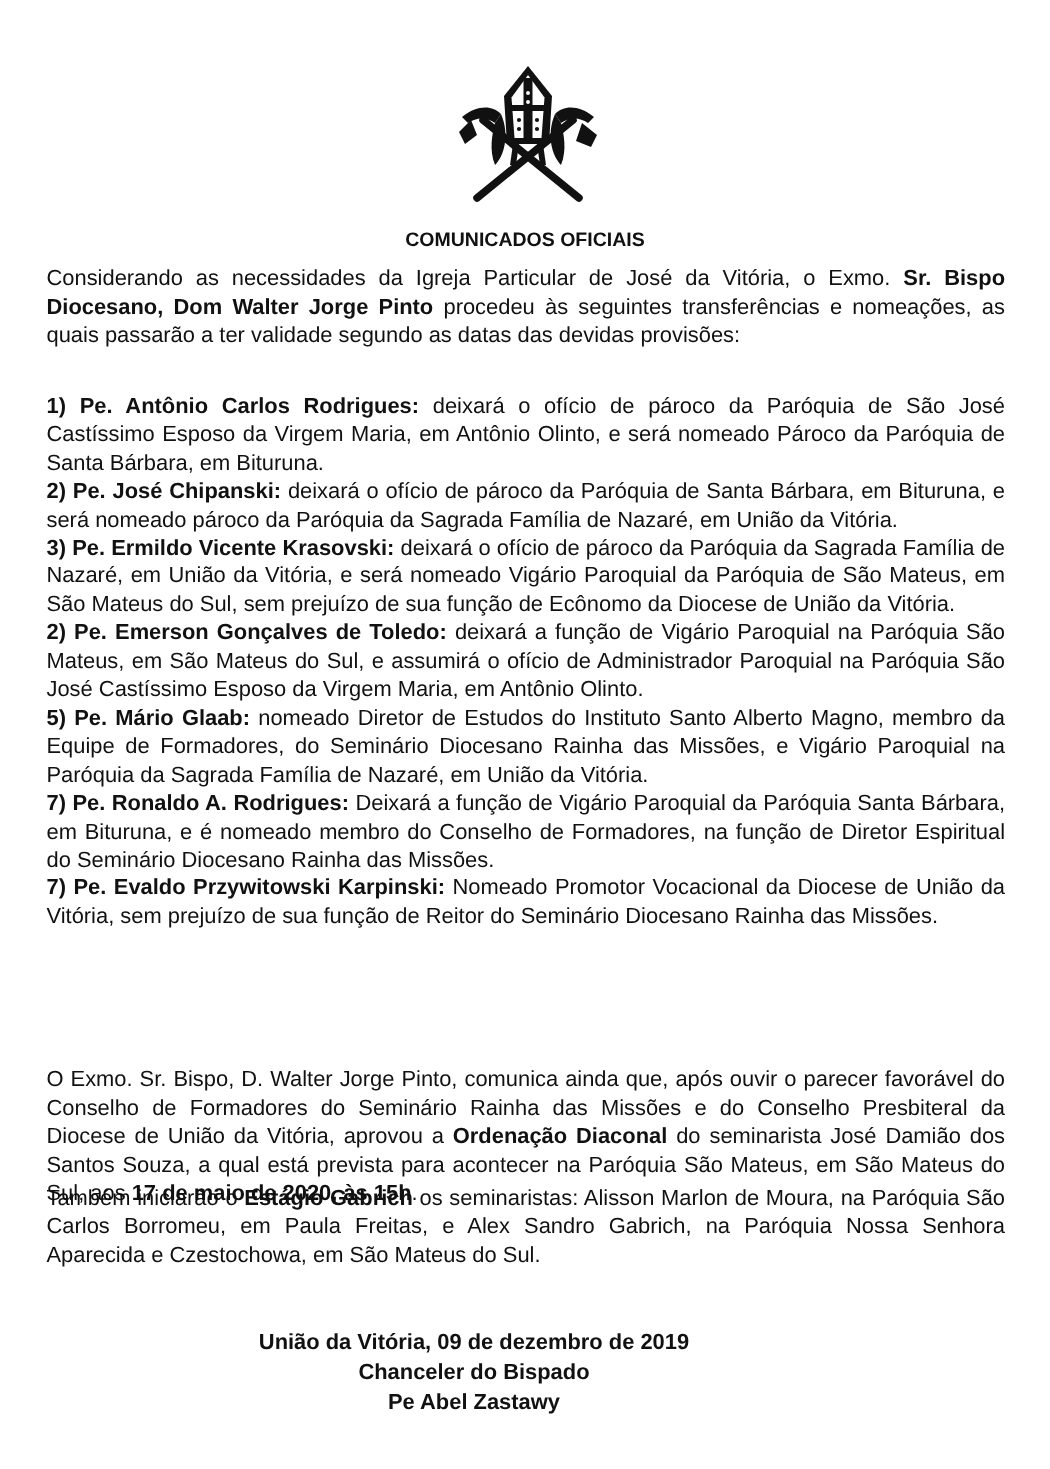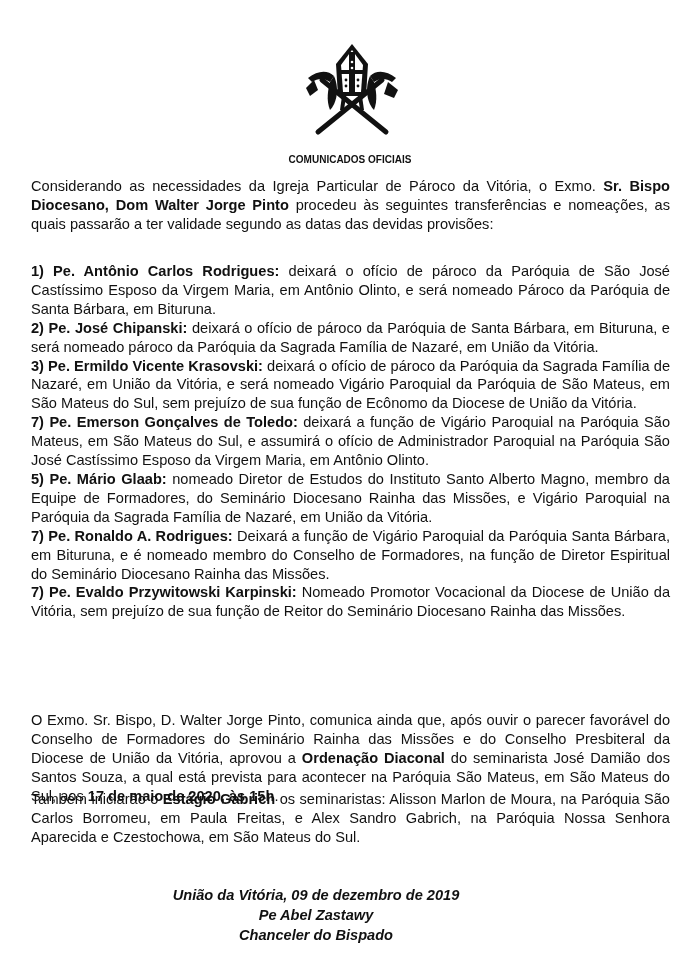--- a/index.html
+++ b/index.html
@@ -5,36 +5,36 @@
   html, body { margin: 0; padding: 0; background: #ffffff; }
   body {
     width: 700px; height: 979px; position: relative; overflow: hidden;
     font-family: "Liberation Sans", sans-serif; color: #111111;
   }
   .logo {
     position: absolute; left: 300px; top: 40px; width: 104px; height: 96px;
   }
   .title {
     position: absolute; left: 0; width: 700px; top: 150px;
-    text-align: center; font-weight: bold; font-size: 10px; line-height: 19px;
+    text-align: center; font-weight: bold; font-size: 13px; line-height: 19px;
   }
   .body-block {
     position: absolute; left: 31px; width: 639px;
     font-size: 14.6px; line-height: 18.9px; text-align: justify;
   }
   .para { margin: 0; }
   .intro { top: 177px; }
   .items { top: 262px; }
   .ordination { top: 687px; margin-top: 24px; }
   .stage { top: 790px; }
   .item { margin: 0; }
   b, .bold { font-weight: bold; }
   .signature {
     position: absolute; left: 0; width: 632px; top: 885px;
-    text-align: center; font-weight: bold; font-size: 14.6px; line-height: 20px; font-style: italic;
+    text-align: center; font-weight: bold; font-size: 14.6px; line-height: 20px;
   }
   .sig-line { display: block; }
 </style>
 </head>
 <body>
 
 <div class="logo">
   <svg width="104" height="96" viewBox="0 0 104 96" xmlns="http://www.w3.org/2000/svg">
 
     <line x1="18" y1="92" x2="82" y2="40" stroke="#111" stroke-width="5" stroke-linecap="round"></line>
@@ -60,38 +60,38 @@
     <circle cx="52" cy="28" r="1.3" fill="#fff"></circle>
 
     <path d="M42 56 L40 70 L44 70 L46 56 Z" fill="#111"></path>
     <path d="M62 56 L64 70 L60 70 L58 56 Z" fill="#111"></path>
   </svg>
 </div>
 
 <div class="title">COMUNICADOS OFICIAIS</div>
 
 <div class="body-block intro">
-  <p class="para"><span>Considerando as necessidades da Igreja Particular de Pároco da Vitória, o Exmo. </span><b>Sr. Bispo Diocesano, Dom Walter Jorge Pinto</b><span> procedeu às seguintes transferências e nomeações, as quais passarão a ter validade segundo as datas das devidas provisões:</span></p>
+  <p class="para"><span>Considerando as necessidades da Igreja Particular de José da Vitória, o Exmo. </span><b>Sr. Bispo Diocesano, Dom Walter Jorge Pinto</b><span> procedeu às seguintes transferências e nomeações, as quais passarão a ter validade segundo as datas das devidas provisões:</span></p>
 </div>
 
 <div class="body-block items">
   <p class="item"><b>1) Pe. Antônio Carlos Rodrigues:</b><span> deixará o ofício de pároco da Paróquia de São José Castíssimo Esposo da Virgem Maria, em Antônio Olinto, e será nomeado Pároco da Paróquia de Santa Bárbara, em Bituruna.</span></p>
   <p class="item"><b>2) Pe. José Chipanski:</b><span> deixará o ofício de pároco da Paróquia de Santa Bárbara, em Bituruna, e será nomeado pároco da Paróquia da Sagrada Família de Nazaré, em União da Vitória.</span></p>
   <p class="item"><b>3) Pe. Ermildo Vicente Krasovski:</b><span> deixará o ofício de pároco da Paróquia da Sagrada Família de Nazaré, em União da Vitória, e será nomeado Vigário Paroquial da Paróquia de São Mateus, em São Mateus do Sul, sem prejuízo de sua função de Ecônomo da Diocese de União da Vitória.</span></p>
-  <p class="item"><b>7) Pe. Emerson Gonçalves de Toledo:</b><span> deixará a função de Vigário Paroquial na Paróquia São Mateus, em São Mateus do Sul, e assumirá o ofício de Administrador Paroquial na Paróquia São José Castíssimo Esposo da Virgem Maria, em Antônio Olinto.</span></p>
+  <p class="item"><b>2) Pe. Emerson Gonçalves de Toledo:</b><span> deixará a função de Vigário Paroquial na Paróquia São Mateus, em São Mateus do Sul, e assumirá o ofício de Administrador Paroquial na Paróquia São José Castíssimo Esposo da Virgem Maria, em Antônio Olinto.</span></p>
   <p class="item"><b>5) Pe. Mário Glaab:</b><span> nomeado Diretor de Estudos do Instituto Santo Alberto Magno, membro da Equipe de Formadores, do Seminário Diocesano Rainha das Missões, e Vigário Paroquial na Paróquia da Sagrada Família de Nazaré, em União da Vitória.</span></p>
   <p class="item"><b>7) Pe. Ronaldo A. Rodrigues:</b><span> Deixará a função de Vigário Paroquial da Paróquia Santa Bárbara, em Bituruna, e é nomeado membro do Conselho de Formadores, na função de Diretor Espiritual do Seminário Diocesano Rainha das Missões.</span></p>
   <p class="item"><b>7) Pe. Evaldo Przywitowski Karpinski:</b><span> Nomeado Promotor Vocacional da Diocese de União da Vitória, sem prejuízo de sua função de Reitor do Seminário Diocesano Rainha das Missões.</span></p>
 </div>
 
 <div class="body-block ordination">
   <p class="para"><span>O Exmo. Sr. Bispo, D. Walter Jorge Pinto, comunica ainda que, após ouvir o parecer favorável do Conselho de Formadores do Seminário Rainha das Missões e do Conselho Presbiteral da Diocese de União da Vitória, aprovou a </span><b>Ordenação Diaconal</b><span> do seminarista José Damião dos Santos Souza, a qual está prevista para acontecer na Paróquia São Mateus, em São Mateus do Sul, aos </span><b>17 de maio de 2020, às 15h</b><span>.</span></p>
 </div>
 
 <div class="body-block stage">
   <p class="para"><span>Também iniciarão o </span><b>Estágio Gabrich</b><span> os seminaristas: Alisson Marlon de Moura, na Paróquia São Carlos Borromeu, em Paula Freitas, e Alex Sandro Gabrich, na Paróquia Nossa Senhora Aparecida e Czestochowa, em São Mateus do Sul.</span></p>
 </div>
 
 <div class="signature">
   <span class="sig-line">União da Vitória, 09 de dezembro de 2019</span>
+  <span class="sig-line">Chanceler do Bispado</span>
   <span class="sig-line">Pe Abel Zastawy</span>
-  <span class="sig-line">Chanceler do Bispado</span>
 </div>
 
 </body></html>

